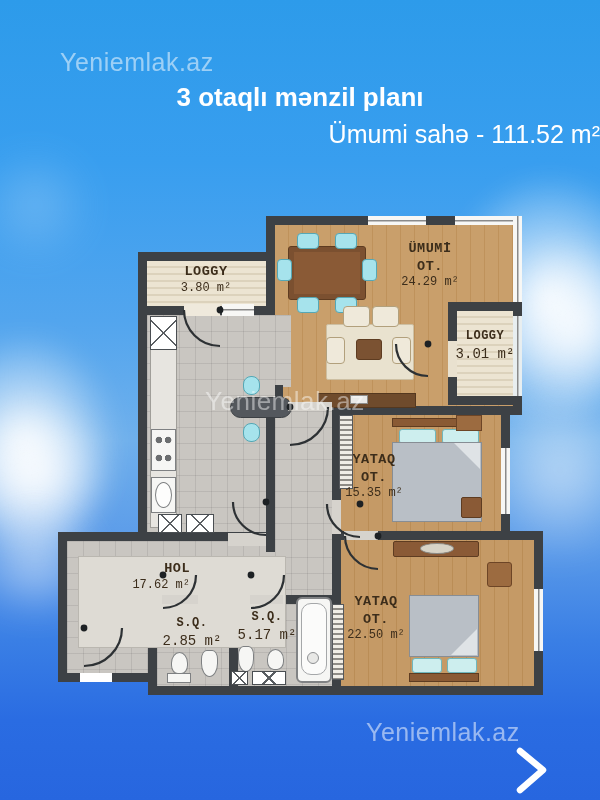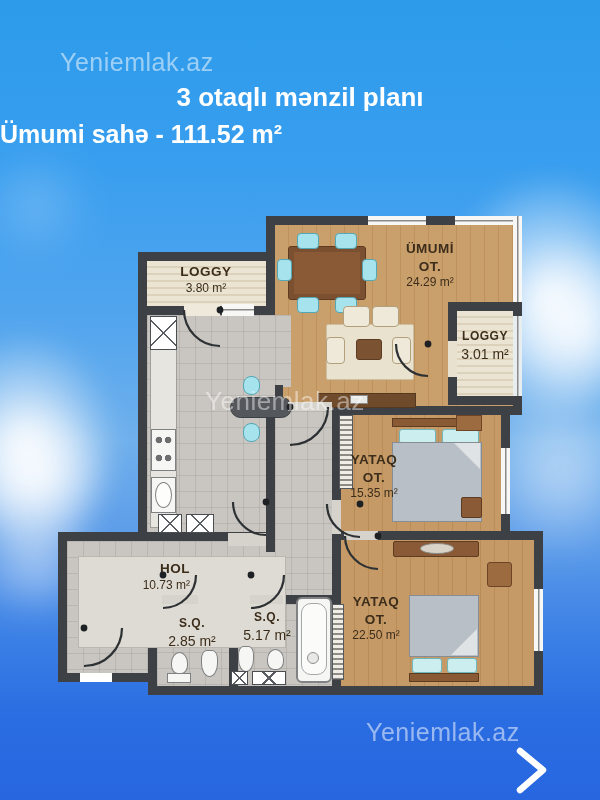--- a/index.html
+++ b/index.html
@@ -2,32 +2,32 @@
 <html><head>
 <meta charset="utf-8">
 <style>
   html,body{margin:0;padding:0;}
   body{width:600px;height:800px;overflow:hidden;position:relative;
        font-family:"Liberation Sans",sans-serif;
        background:linear-gradient(180deg,#2d9bea 0%,#389eef 20%,#52a5ee 40%,#6fb0ec 55%,#5b9be9 68%,#3a7fe5 80%,#2a6ce2 90%,#2766df 100%);}
   .cloud{position:absolute;border-radius:50%;background:radial-gradient(ellipse at center,rgba(255,255,255,.95) 0%,rgba(255,255,255,0) 70%);filter:blur(10px);z-index:0;}
   .wm{position:absolute;color:rgba(255,255,255,.52);font-size:25px;letter-spacing:.5px;z-index:30;}
   .title{position:absolute;left:0;top:82px;width:100%;text-align:center;color:#fff;font-size:26px;font-weight:bold;z-index:2;}
-  .subtitle{position:absolute;left:0;top:120px;width:100%;text-align:left;color:#fff;font-size:25px;font-weight:bold;z-index:2;}
+  .subtitle{position:absolute;left:0;top:120px;width:100%;text-align:right;color:#fff;font-size:25px;font-weight:normal;z-index:2;}
   .room{position:absolute;box-sizing:border-box;border:9px solid #3d4145;z-index:1;}
   .wood{background:repeating-linear-gradient(90deg,#c99f6b 0 13px,#bf925b 13px 14px);}
   .wood2{background:repeating-linear-gradient(90deg,#c59a66 0 13px,#ba8d56 13px 14px);}
   .tile{background-color:#c9c6c1;background-image:linear-gradient(rgba(80,80,80,.13) 1px,transparent 1px),linear-gradient(90deg,rgba(80,80,80,.13) 1px,transparent 1px);background-size:16px 16px;}
   .stripe{background:repeating-linear-gradient(180deg,#ece4d2 0 5px,#dcd2bc 5px 7px);}
   .furn{position:absolute;box-sizing:border-box;z-index:10;}
   .win{position:absolute;box-sizing:border-box;background-color:#f7f7f5;z-index:15;}
   .win.h{background-image:linear-gradient(#8a8a8a,#8a8a8a);background-size:100% 1.5px;background-repeat:no-repeat;background-position:center;}
   .win.v{background-image:linear-gradient(#8a8a8a,#8a8a8a);background-size:1.5px 100%;background-repeat:no-repeat;background-position:center;}
   .gap{position:absolute;box-sizing:border-box;background:#d6d3cd;z-index:15;}
-  .rlabel{position:absolute;z-index:20;width:100px;text-align:center;color:#3c2d1b;font-family:Liberation Sans, sans-serif;line-height:1.3;}
+  .rlabel{position:absolute;z-index:20;width:100px;text-align:center;color:#3c2d1b;font-family:Liberation Mono, monospace;line-height:1.3;}
   .rname{display:block;font-weight:bold;font-size:13.5px;letter-spacing:.5px;}
   .rarea{display:block;font-size:12px;}
   .sm .rname{font-size:12px;}
   .sm .rarea{font-size:14px;}
   .chair{background:#a6e3ec;border:1.5px solid #55a7b5;border-radius:4px;}
   .cream{background:#efe9da;border:1.5px solid #b2a07c;border-radius:4px;}
   .brown{background:#8a5a36;border:1px solid #5e3c21;border-radius:2px;}
   .white{background:#f6f6f4;border:1.5px solid #7e8082;}
   .xbox{background-color:#fff;border:1.5px solid #4a4e52;background-image:
     linear-gradient(45deg,transparent calc(50% - 1px),#5a5e62 calc(50% - 1px),#5a5e62 calc(50% + 1px),transparent calc(50% + 1px)),
@@ -178,21 +178,21 @@
   <span class="rname">LOGGY</span>
   <span class="rarea">3.01 m²</span>
 </div>
 <div class="rlabel" style="left:324px;top:451px;">
   <span class="rname">YATAQ</span>
   <span class="rname">OT.</span>
   <span class="rarea">15.35 m²</span>
 </div>
 <div class="rlabel" style="left:90px;top:560px;text-align:right;">
   <span class="rname">HOL</span>
-  <span class="rarea">10.73 m²</span>
+  <span class="rarea">17.62 m²</span>
 </div>
 <div class="rlabel sm" style="left:142px;top:616px;">
   <span class="rname">S.Q.</span>
   <span class="rarea">2.85 m²</span>
 </div>
 <div class="rlabel sm" style="left:217px;top:610px;">
   <span class="rname">S.Q.</span>
   <span class="rarea">5.17 m²</span>
 </div>
 <div class="rlabel" style="left:326px;top:593px;">

